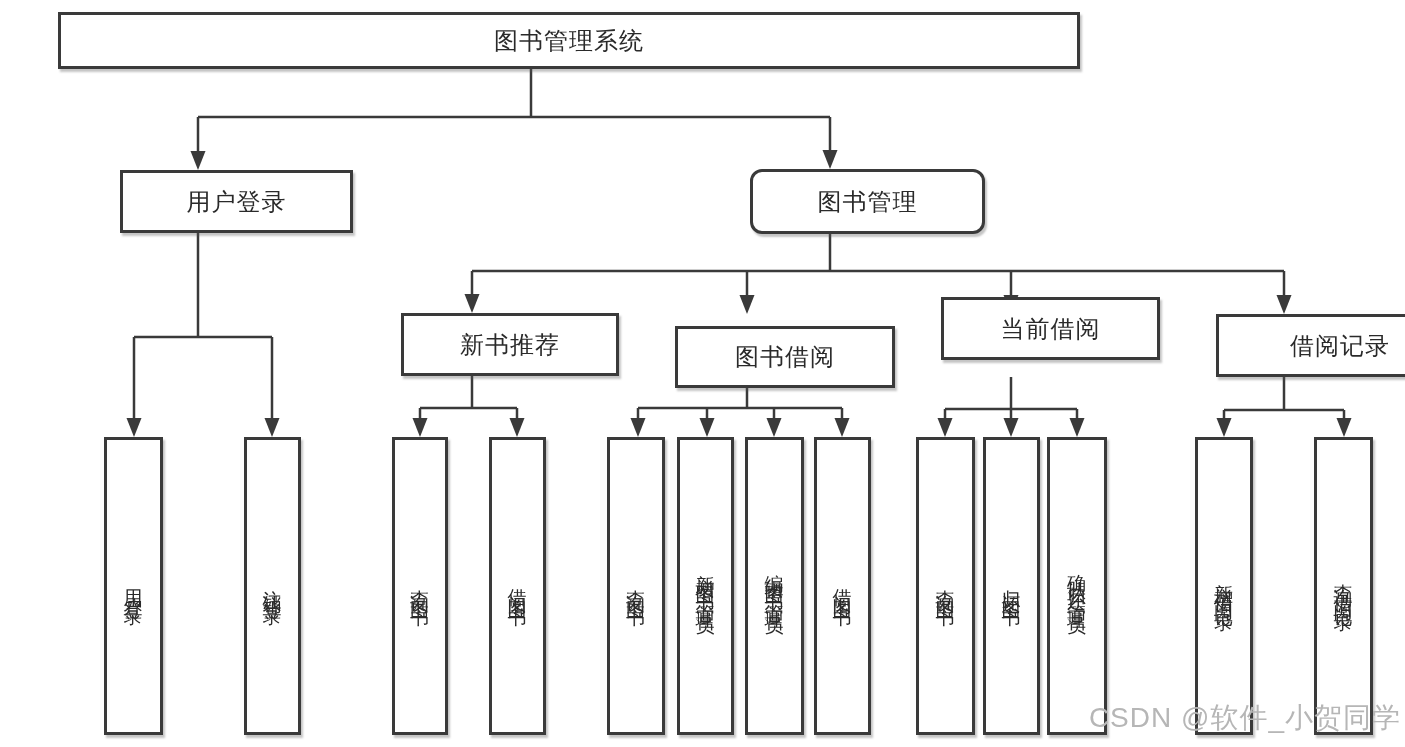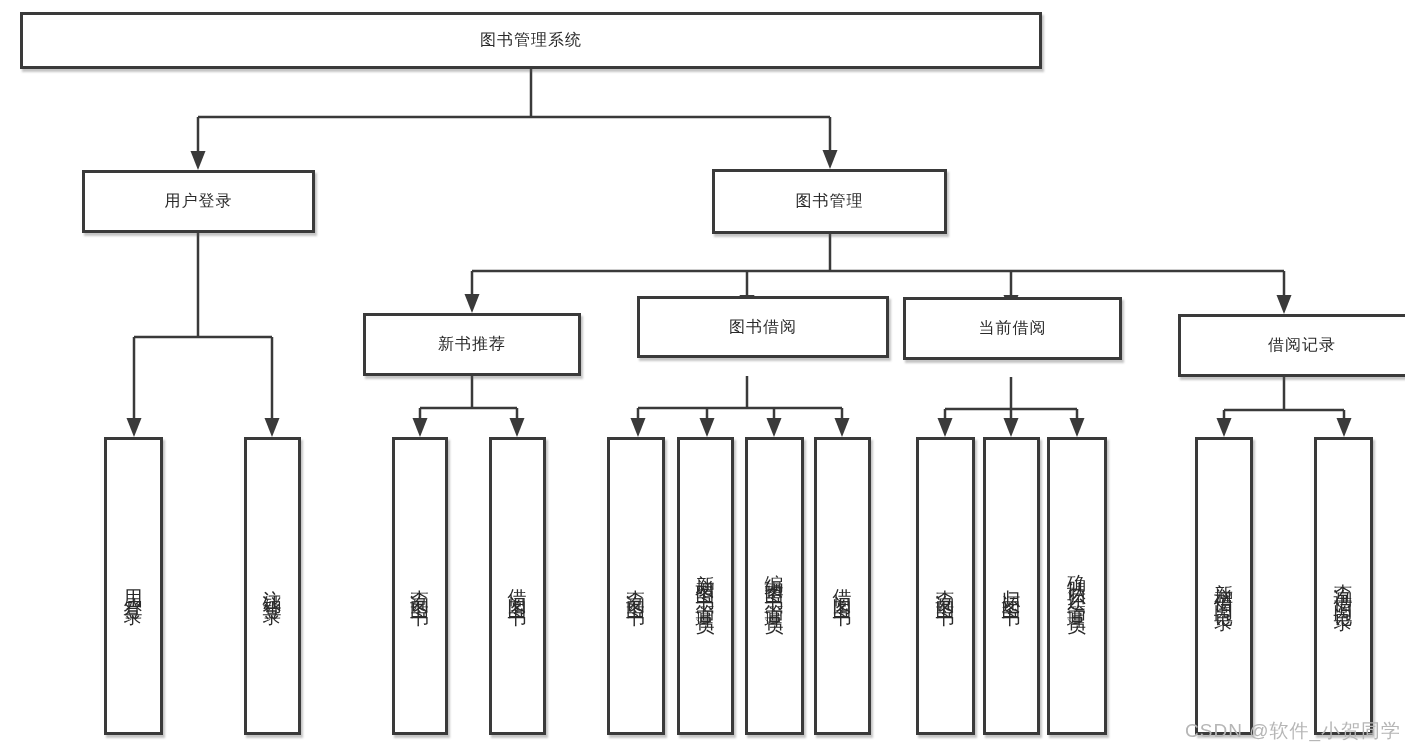--- a/index.html
+++ b/index.html
@@ -27,39 +27,40 @@
     border: 3px solid #3a3a3a;
     background: #ffffff;
     display: flex;
     align-items: center;
     justify-content: center;
     color: #2a2a2a;
     z-index: 1;
     box-shadow: 2px 3px 2px rgba(90,90,90,0.35);
   }
   .hlabel {
-    font-size: 16px;
+    font-size: 24px;
     letter-spacing: 1px;
     white-space: nowrap;
+    margin-left: 38px;
   }
   .vbox .vlabel {
     writing-mode: vertical-rl;
     -webkit-writing-mode: vertical-rl;
     text-orientation: mixed;
     font-size: 19px;
     letter-spacing: 6px;
     line-height: 1;
     white-space: nowrap;
   }
   #watermark {
     position: absolute;
     right: 4px;
-    bottom: 3px;
+    bottom: 10px;
     z-index: 3;
-    font-size: 19px;
+    font-size: 28px;
     color: #b6b6b6;
     letter-spacing: 1px;
     white-space: nowrap;
     margin-left: 48px;
   }
 </style>
 </head>
 <body>
 
 <div id="canvas">
@@ -127,24 +128,24 @@
       <polygon points="1003.5,418 1018.5,418 1011,437"></polygon>
       <polygon points="1069.5,418 1084.5,418 1077,437"></polygon>
       <polygon points="1216.5,418 1231.5,418 1224,437"></polygon>
       <polygon points="1336.5,418 1351.5,418 1344,437"></polygon>
     </g>
   </svg>
 
   <div class="box hlabel" style="left:20px; top:12px; width:1022px; height:57px;">图书管理系统</div>
 
   <div class="box hlabel" style="left:82px; top:170px; width:233px; height:63px;">用户登录</div>
-  <div class="box hlabel" style="left:712px; top:169px; width:235px; height:65px;">图书管理</div>
+  <div class="box hlabel" style="left:712px; top:169px; width:235px; height:65px;border-radius:12px;">图书管理</div>
 
   <div class="box hlabel" style="left:363px; top:313px; width:218px; height:63px;">新书推荐</div>
-  <div class="box hlabel" style="left:637px; top:296px; width:252px; height:62px;">图书借阅</div>
+  <div class="box hlabel" style="left:637px; top:326px; width:220px; height:62px;">图书借阅</div>
   <div class="box hlabel" style="left:903px; top:297px; width:219px; height:63px;">当前借阅</div>
   <div class="box hlabel" style="left:1178px; top:314px; width:248px; height:63px;">借阅记录</div>
 
   <div class="box vbox" style="left:104px; top:437px; width:59px; height:298px;">
     <span class="vlabel">用户登录</span>
   </div>
   <div class="box vbox" style="left:244px; top:437px; width:57px; height:298px;">
     <span class="vlabel">注销登录</span>
   </div>
 

